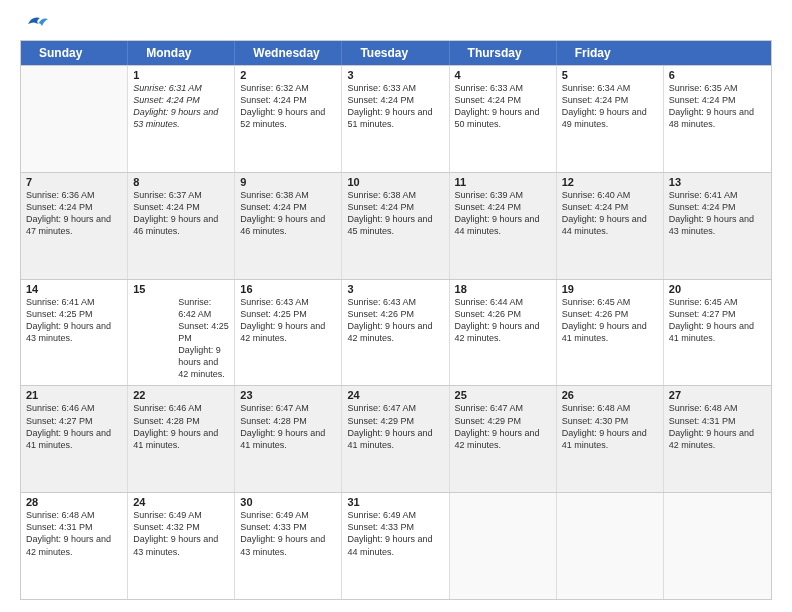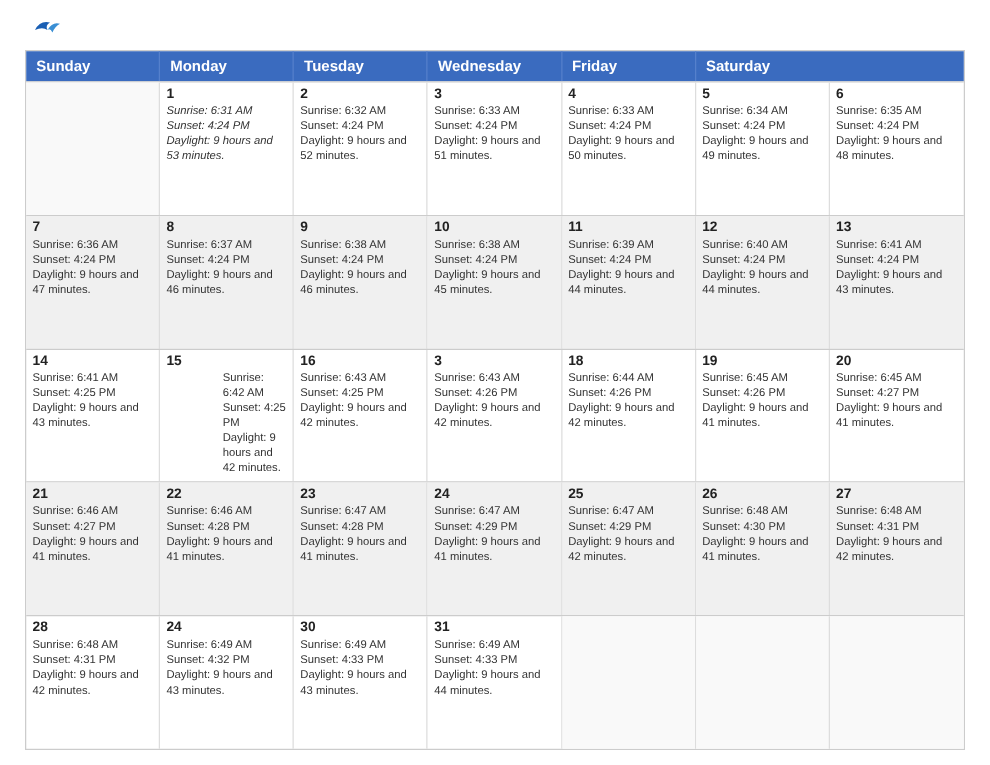--- a/index.html
+++ b/index.html
@@ -49,21 +49,21 @@
     }
     .cal-header-row {
       display: grid;
       grid-template-columns: repeat(7, 1fr);
       background: #3a6bbf;
     }
     .cal-header-cell {
       color: #fff;
       font-size: 12px;
       font-weight: bold;
-      padding: 5px 8px;
+      padding: 5px 18px;
       border-right: 1px solid #5580cc;
       text-align: left;
     }
     .cal-header-cell:last-child { border-right: none; }
     .cal-body {
       display: flex;
       flex-direction: column;
       flex: 1;
     }
     .cal-row {
@@ -115,24 +115,24 @@
     <div class="title-block">
       <div class="month-year"></div>
       <div class="location"></div>
     </div>
   </div>
 
   <div class="calendar">
     <div class="cal-header-row">
         <div class="cal-header-cell">Sunday</div>
         <div class="cal-header-cell">Monday</div>
+        <div class="cal-header-cell">Wednesday</div>
         <div class="cal-header-cell">Tuesday</div>
-        <div class="cal-header-cell">Wednesday</div>
+        <div class="cal-header-cell">Thursday</div>
         <div class="cal-header-cell">Friday</div>
-        <div class="cal-header-cell">Saturday</div>
       </div>
     <div class="cal-body">
         <div class="cal-row">
           <div class="cal-cell empty"></div>
           <div class="cal-cell">
             <span class="day-num">1</span>
             <div class="cell-text" style="white-space: pre-line; font-style: italic;">Sunrise: 6:31 AM
 Sunset: 4:24 PM
 Daylight: 9 hours and 53 minutes.</div>
           </div>

